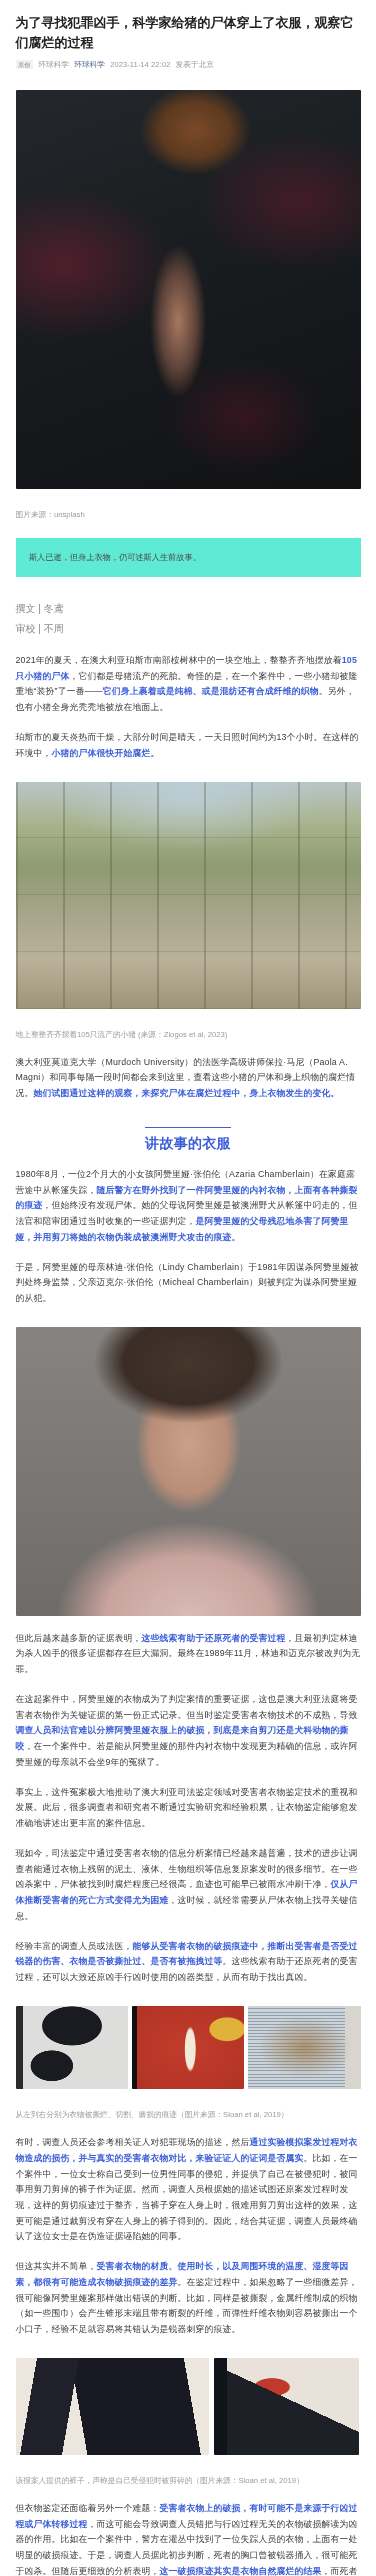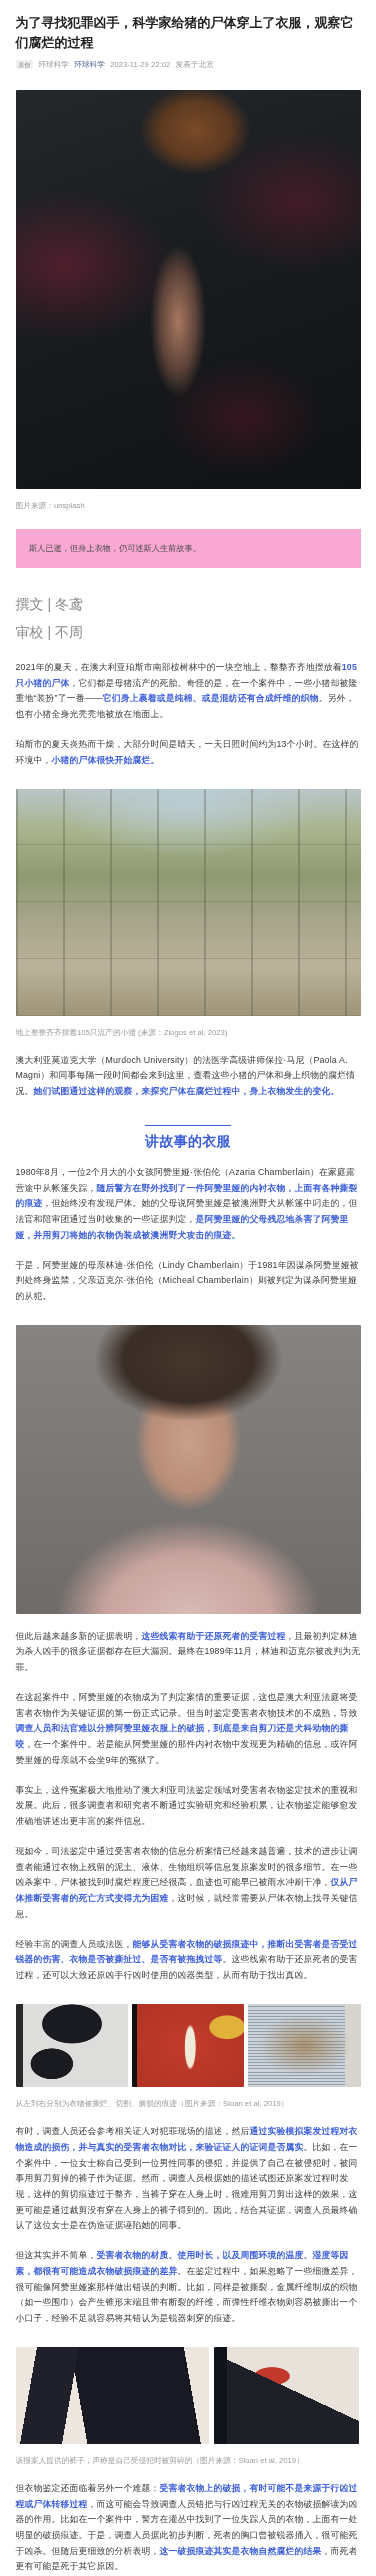--- a/index.html
+++ b/index.html
@@ -5,21 +5,21 @@
   html,body{margin:0;padding:0;background:#ffffff;}
   body{font-family:"Liberation Sans","DejaVu Sans",sans-serif;color:#3a3a3a;}
   .page{width:376px;margin:0 auto;box-sizing:border-box;padding:13.4px 15.5px 31px;background:#fff;}
 
   h1.title{font-size:13px;line-height:1.5;color:#222;font-weight:700;margin:0 0 7.2px;}
   .meta{display:flex;align-items:center;gap:5.2px;font-size:7.7px;color:#9a9a9a;white-space:nowrap;}
   .badge{background:#f2f2f2;color:#8c8c8c;font-size:6.2px;padding:1px 2.6px;border-radius:1.5px;line-height:1.2;}
   .account{color:#576b95;cursor:pointer;}
 
   figure{margin:20.6px 0 0;}
-  figcaption{margin-top:11px;font-size:7.7px;color:#9b9b9b;line-height:1.5;}
+  figcaption{margin-top:20px;font-size:7.7px;color:#9b9b9b;line-height:1.5;}
   .img{width:100%;position:relative;overflow:hidden;border-radius:1px;}
 
   .img-hero{height:399px;background:
     radial-gradient(77px 62px at 52% 10%, #7a4a28 0%, #5d3a20 45%, rgba(0,0,0,0) 72%),
     radial-gradient(36px 98px at 47% 58%, #a87860 0%, rgba(150,100,80,.55) 50%, rgba(0,0,0,0) 78%),
     radial-gradient(155px 108px at 14% 44%, rgba(165,30,62,.38), rgba(0,0,0,0) 70%),
     radial-gradient(144px 98px at 82% 28%, rgba(150,25,55,.33), rgba(0,0,0,0) 70%),
     radial-gradient(113px 82px at 66% 82%, rgba(140,20,50,.28), rgba(0,0,0,0) 70%),
     linear-gradient(160deg,#24272b 0%,#1a1d20 40%,#101214 100%);}
 
@@ -62,42 +62,42 @@
     linear-gradient(25deg,#1d2026 0 55%,rgba(0,0,0,0) 55%),
     radial-gradient(31px 15.5px at 40% 30%, #c0392b 0 55%, rgba(0,0,0,0) 60%),
     #e8e2da;}
 
   .img-shirt1{width:49%;height:178px;background:
     radial-gradient(72px 103px at 50% 45%, rgba(120,80,30,.55), rgba(0,0,0,0) 75%),
     radial-gradient(46px 31px at 40% 20%, rgba(70,50,25,.6), rgba(0,0,0,0) 70%),
     linear-gradient(0deg, #e7e2d6 0 10%, rgba(0,0,0,0) 10%),
     #c78d41;}
 
-  blockquote{margin:17.5px 0 0;background:#f9a8d4;padding:12.4px 13.4px;font-size:8.2px;color:#4d4d4d;line-height:1.7;}
+  blockquote{margin:17.5px 0 0;background:#5eead4;padding:12.4px 13.4px;font-size:8.2px;color:#4d4d4d;line-height:1.7;}
   .byline-block{margin-top:21.6px;}
-  .byline{margin:0;font-size:14px;color:#8a8a8a;line-height:2.0;}
+  .byline{margin:0;font-size:10px;color:#8a8a8a;line-height:2.0;}
 
   p.body{font-size:8.8px;line-height:1.78;letter-spacing:0.2px;margin:14.4px 0 0;}
   .hl{color:#3d5fd8;font-weight:700;}
 
   .section-h{margin:25px 0 0;text-align:center;}
   .section-h .inner{display:inline-block;padding-top:7px;border-top:1.5px solid #3d5fd8;color:#3d5fd8;font-weight:700;font-size:14px;letter-spacing:0.3px;}
 </style>
 </head>
 <body>
 
 <div class="page">
 
   <h1 class="title">为了寻找犯罪凶手，科学家给猪的尸体穿上了衣服，观察它们腐烂的过程</h1>
 
   <div class="meta">
     <span class="badge">原创</span>
     <span class="author">环球科学</span>
     <span class="account">环球科学</span>
-    <span class="date">2023-11-29 22:02</span>
+    <span class="date">2023-11-14 22:02</span>
     <span class="location">发表于北京</span>
   </div>
 
   <figure>
     <div class="img img-hero"></div>
     <figcaption>图片来源：unsplash</figcaption>
   </figure>
 
   <blockquote>
     <span>斯人已逝，但身上衣物，仍可述斯人生前故事。</span>

